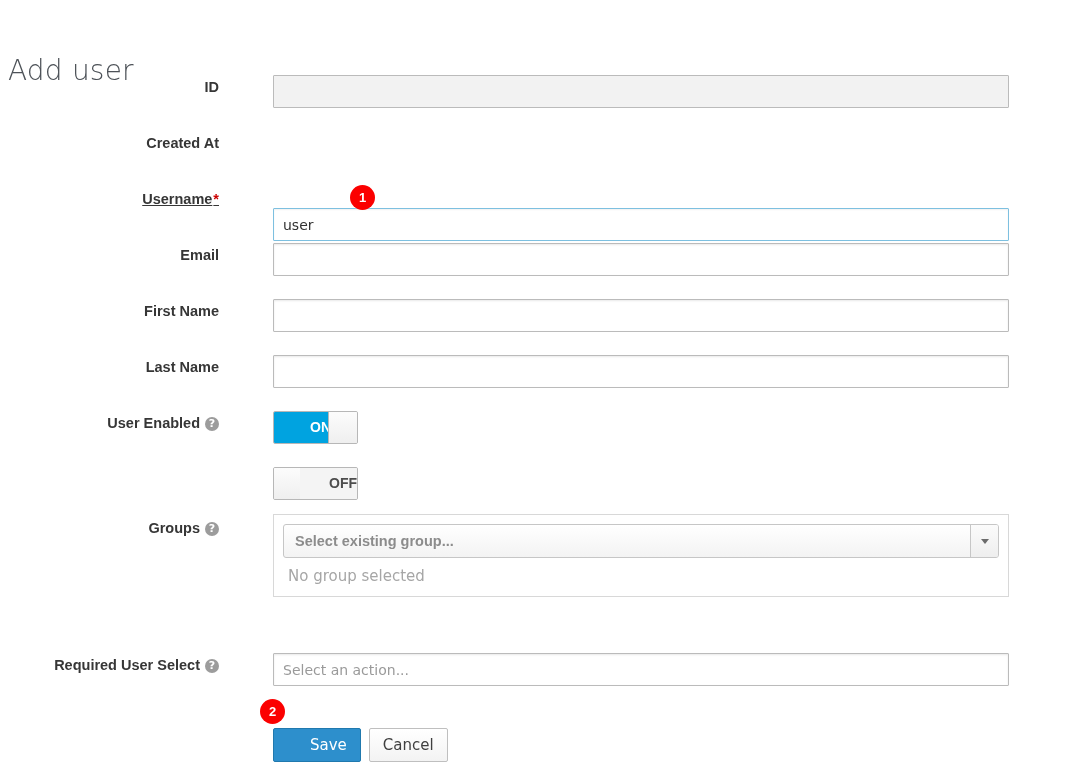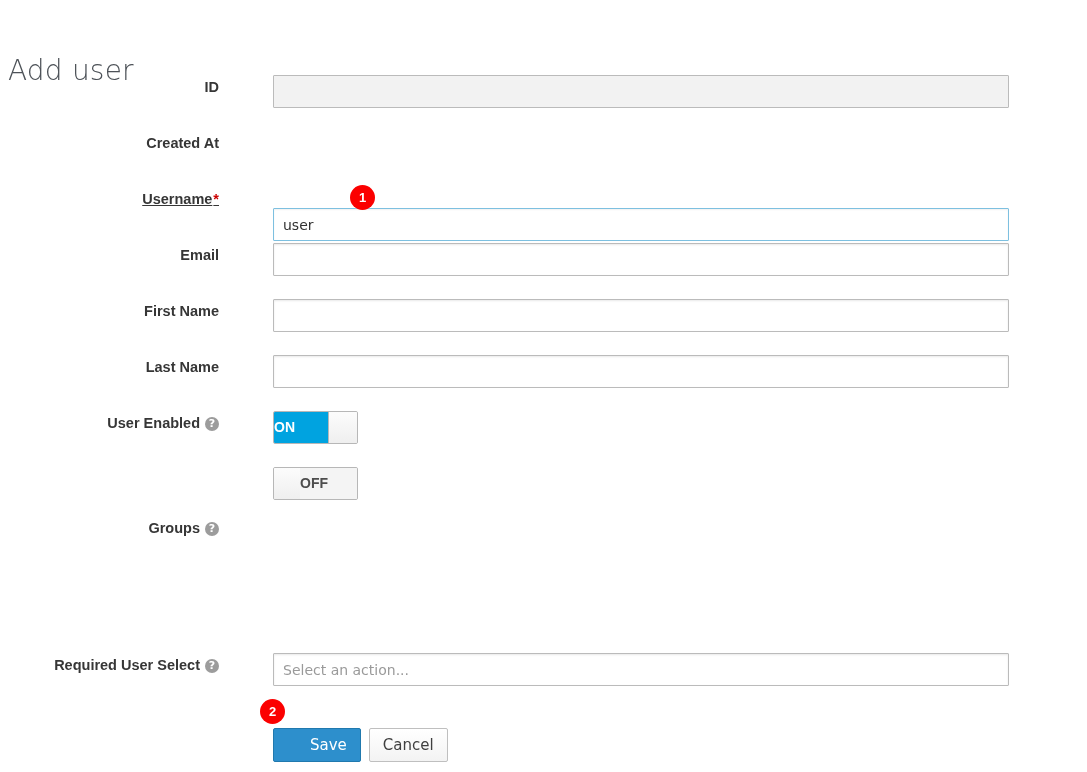--- a/index.html
+++ b/index.html
@@ -139,21 +139,21 @@
     background: #f4f4f4;
     user-select: none;
   }
   .toggle .seg {
     position: absolute;
     top: 0;
     height: 100%;
     line-height: 31px;
     font-size: 14px;
     font-weight: bold;
-    text-align: left;
+    text-align: right;
     font-family: "Liberation Sans", sans-serif;
   }
   .toggle .handle {
     position: absolute;
     top: 0;
     height: 100%;
     width: 28px;
     background: linear-gradient(to bottom, #fcfcfc 0%, #efefef 100%);
   }
   
@@ -339,20 +339,29 @@
         <div class="handle"></div>
         <div class="seg">OFF</div>
       </div>
     </div>
   </div>
 
   <div class="form-row" style="height:122px;">
     <div class="lbl" style="top:10px;">
       <span>Groups</span><span class="help-icon">?</span>
     </div>
+    <div class="ctrl" style="top:4px;">
+      <div class="group-box">
+        <div class="group-select-wrap">
+          <span class="group-select-text">Select existing group...</span>
+          <span class="group-select-arrow"></span>
+        </div>
+        <div class="group-empty">No group selected</div>
+      </div>
+    </div>
   </div>
 
   <div class="form-row" style="height:56px;">
     <div class="lbl" style="top:25px;">
       <span>Required User Select</span><span class="help-icon">?</span>
     </div>
     <div class="ctrl" style="top:21px;">
       <input class="txt" type="text" placeholder="Select an action..." style="">
     </div>
   </div>

